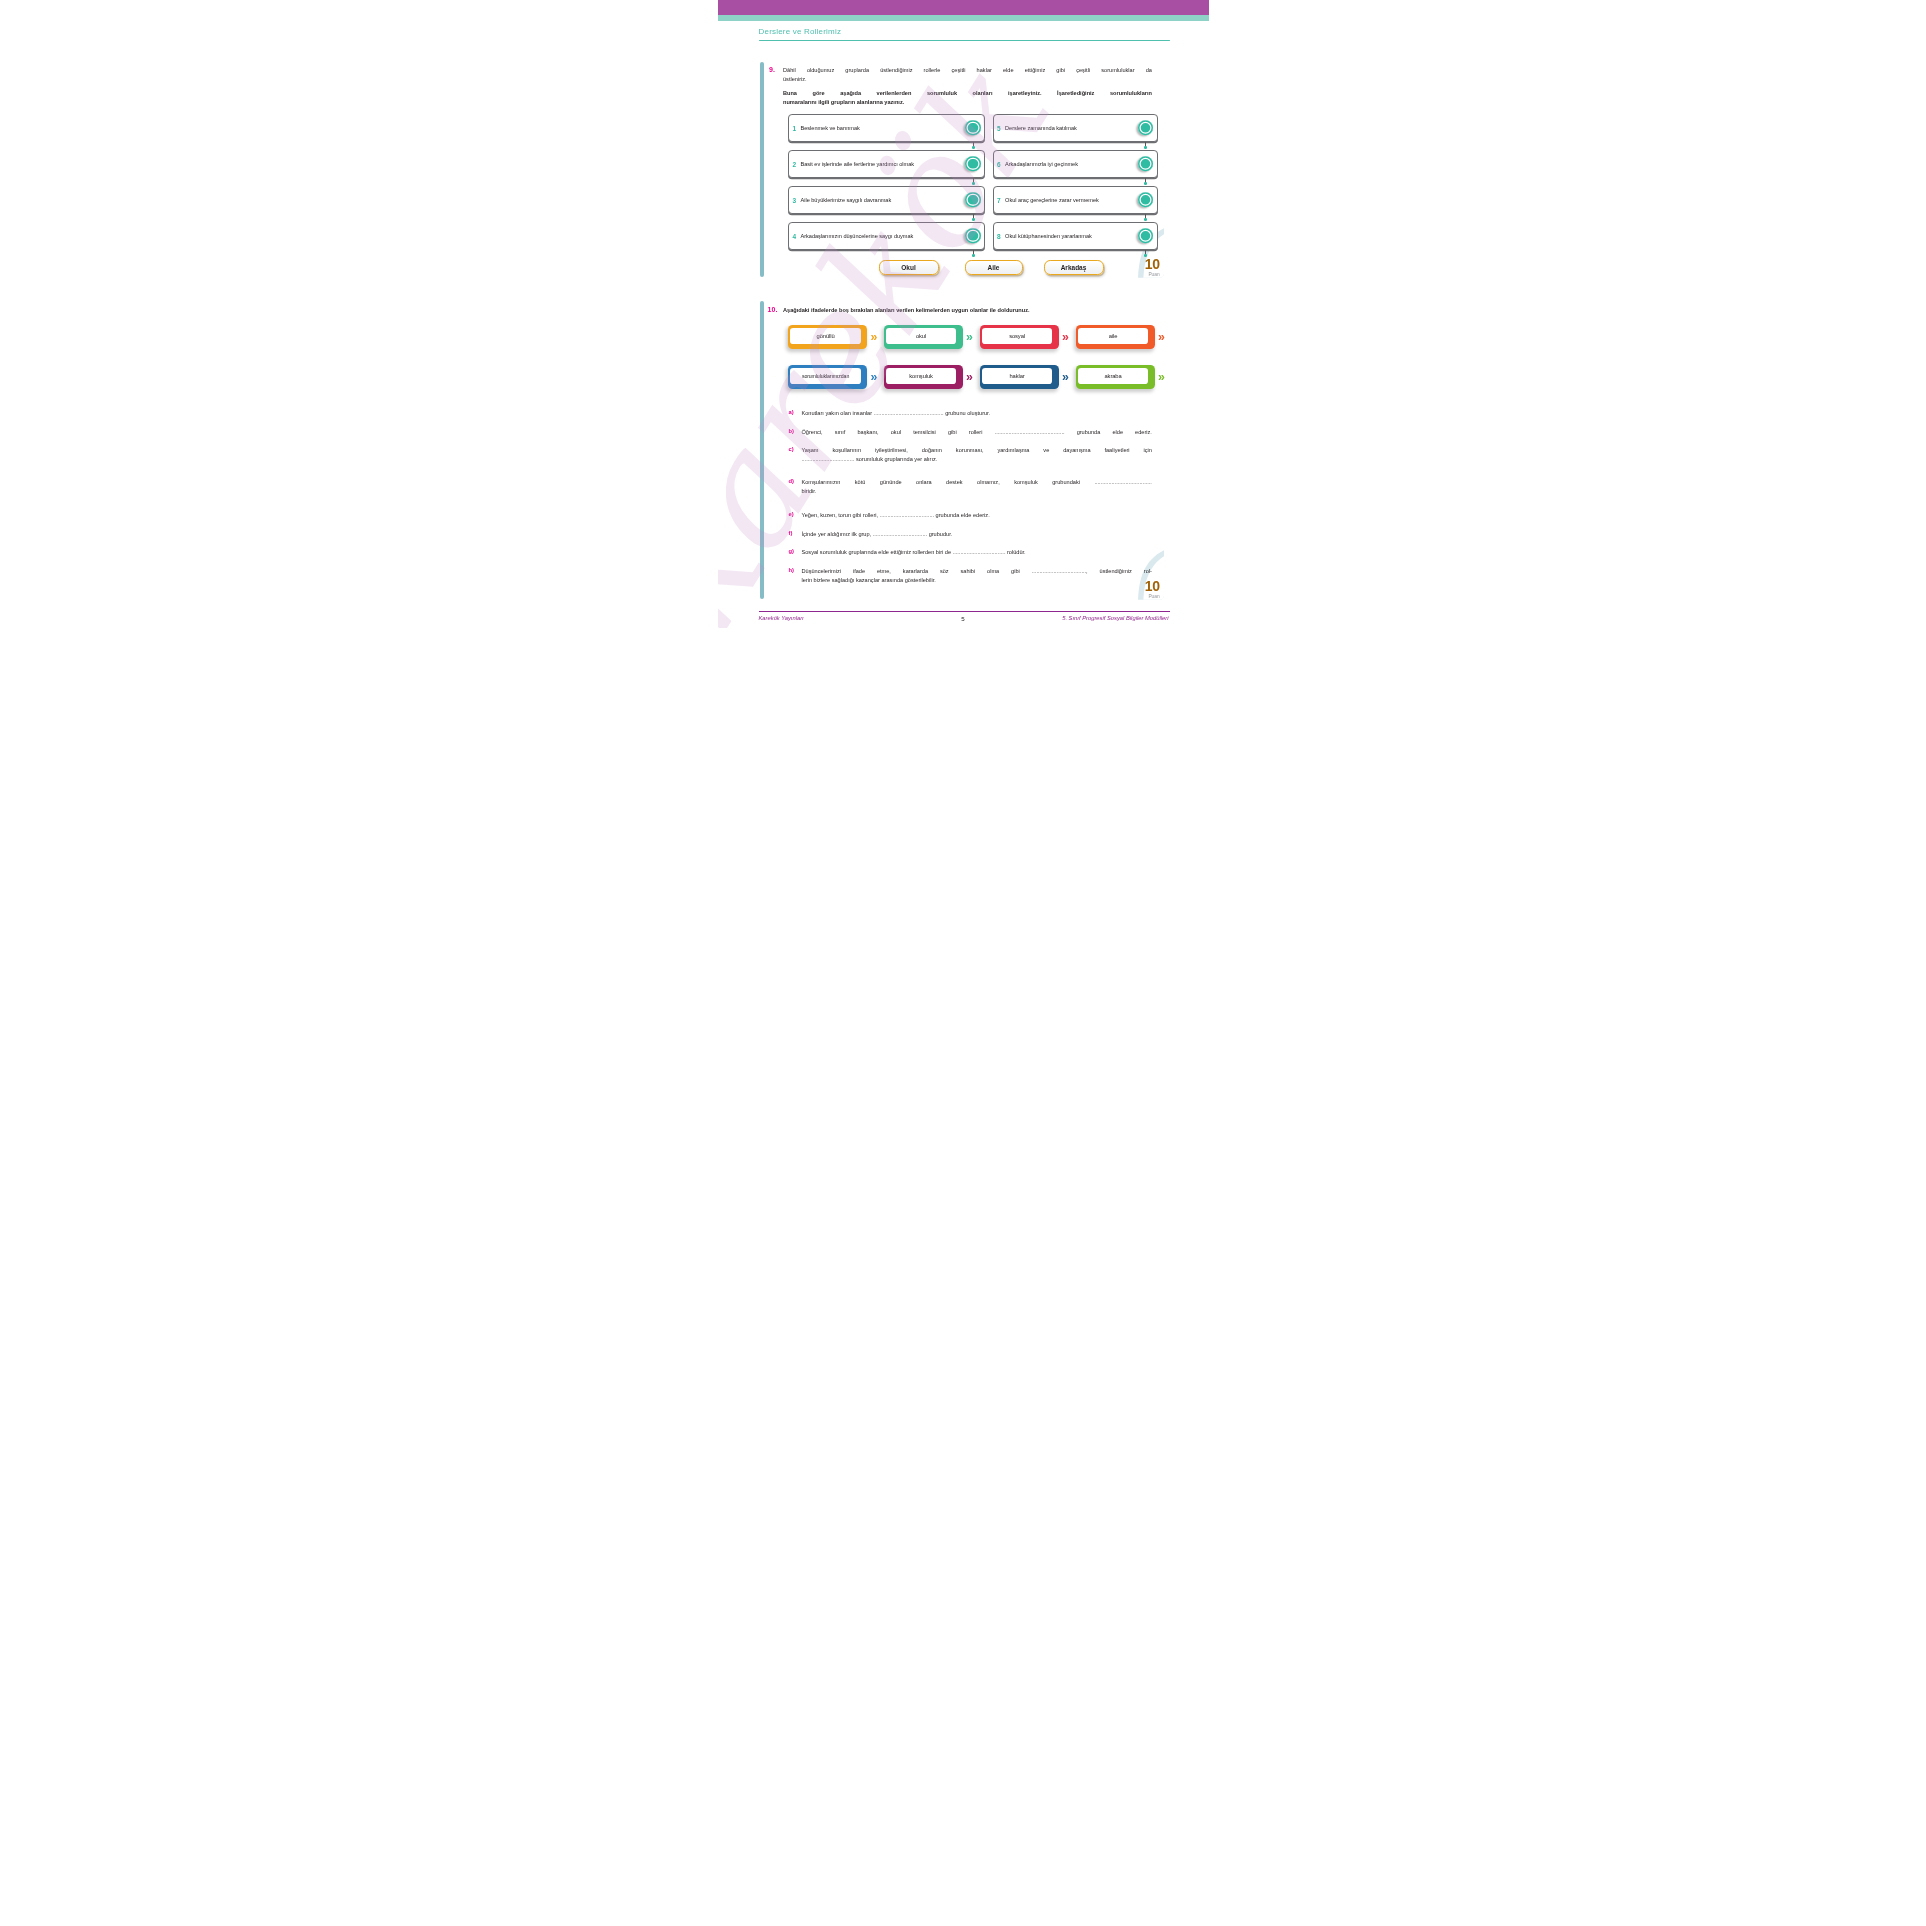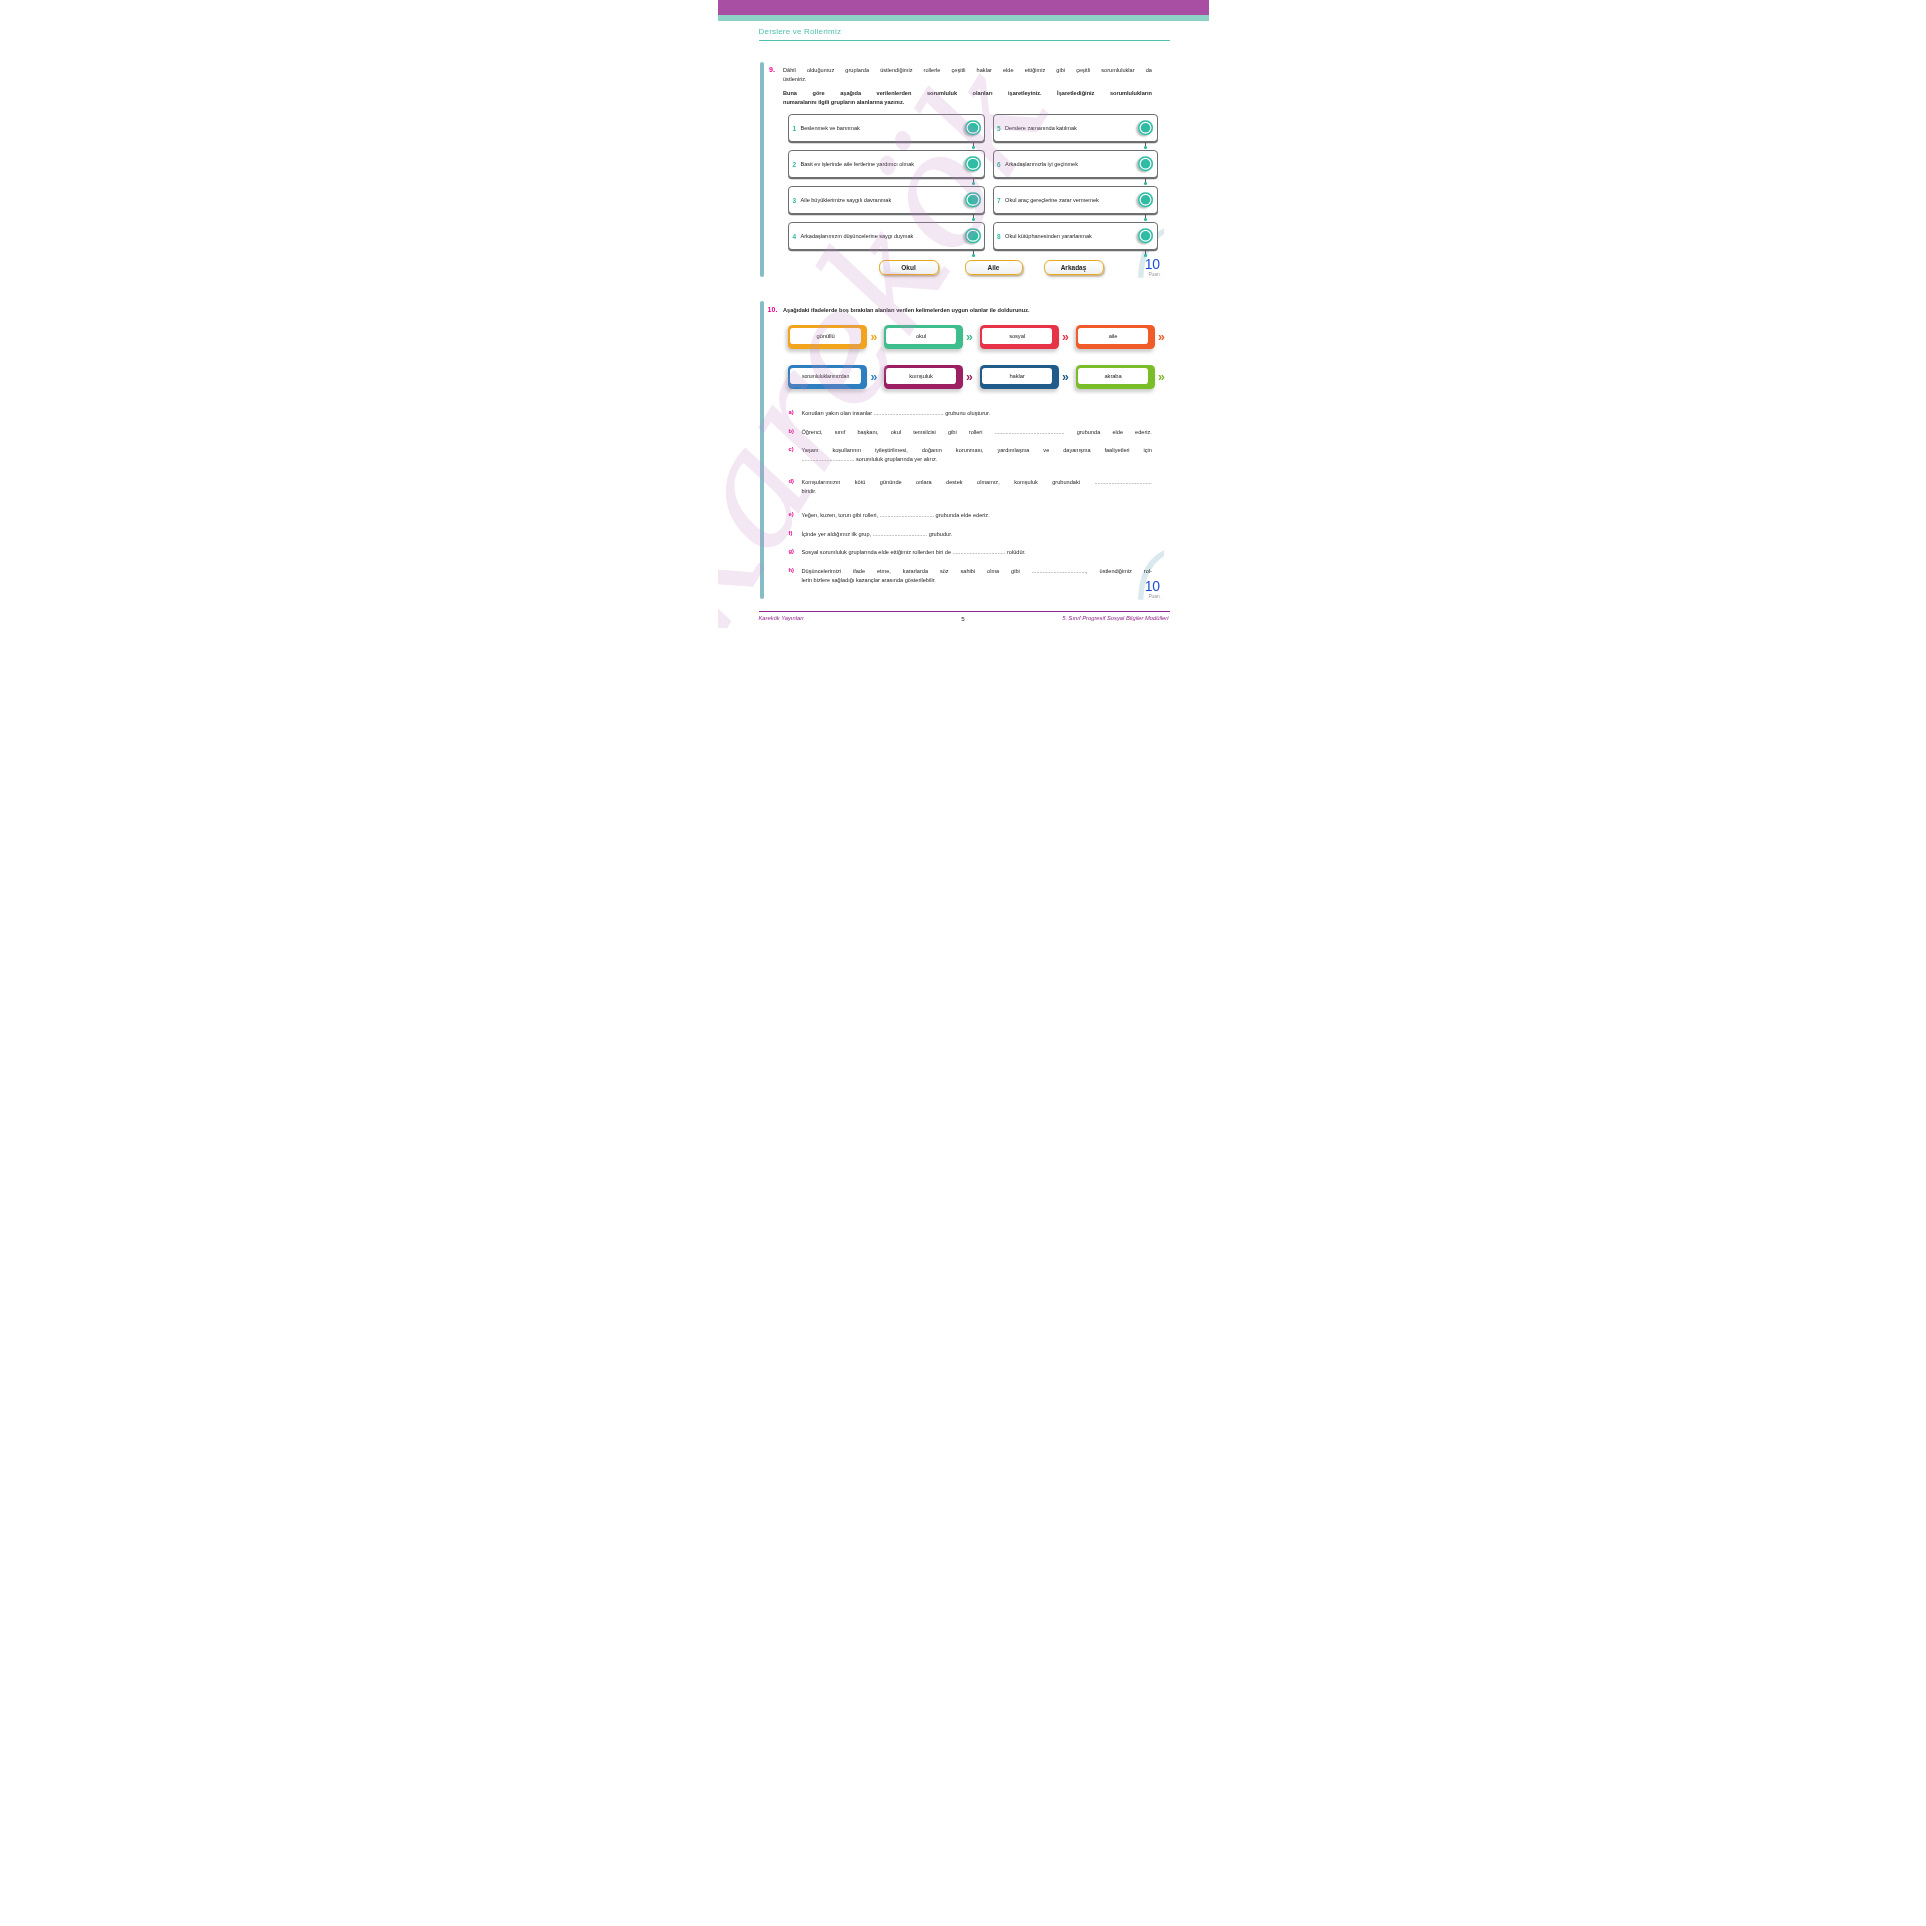--- a/index.html
+++ b/index.html
@@ -46,21 +46,21 @@
   
   .answer{position:absolute;top:200px;height:13px;border:1.9px solid #E9A81D;border-radius:6.2px;
           background:linear-gradient(#ffffff,#eef0f1);display:flex;align-items:center;justify-content:center;
           font-weight:bold;font-size:6.5px;cursor:pointer;
           box-shadow:0.8px 1.5px 0 rgba(160,110,15,.30),1.2px 2.3px 2.7px rgba(0,0,0,.18);}
 
   
   .fold-clip{position:absolute;inset:0;border-radius:3.9px 17.7px 4.6px 3.9px;overflow:hidden;pointer-events:none;}
   .fold{position:absolute;right:0;bottom:0;width:42px;height:50px;}
   .score{position:absolute;right:3.9px;bottom:1.5px;text-align:right;z-index:3;}
-  .score-v{font-size:14px;font-weight:normal;color:#1d4ed8;line-height:.9;letter-spacing:-0.4px;}
+  .score-v{font-size:14px;font-weight:bold;color:#a16207;line-height:.9;letter-spacing:-0.4px;}
   .score-l{font-size:4.8px;color:#939598;margin-top:0.8px;}
 
   
   .chip{position:absolute;width:79px;height:24px;border-radius:4.6px;
         box-shadow:-1.9px 2.7px 3.9px rgba(0,0,0,.20);}
   .chip-inner{position:absolute;left:2.3px;top:3.1px;right:6.2px;bottom:4.6px;background:#fff;border-radius:3.1px;
               display:flex;align-items:center;justify-content:center;font-size:5.8px;letter-spacing:-0.1px;}
   .chip-arrow{position:absolute;right:-10.4px;top:50%;transform:translateY(-50%);
               font-size:12.3px;font-weight:bold;line-height:1;}
 

